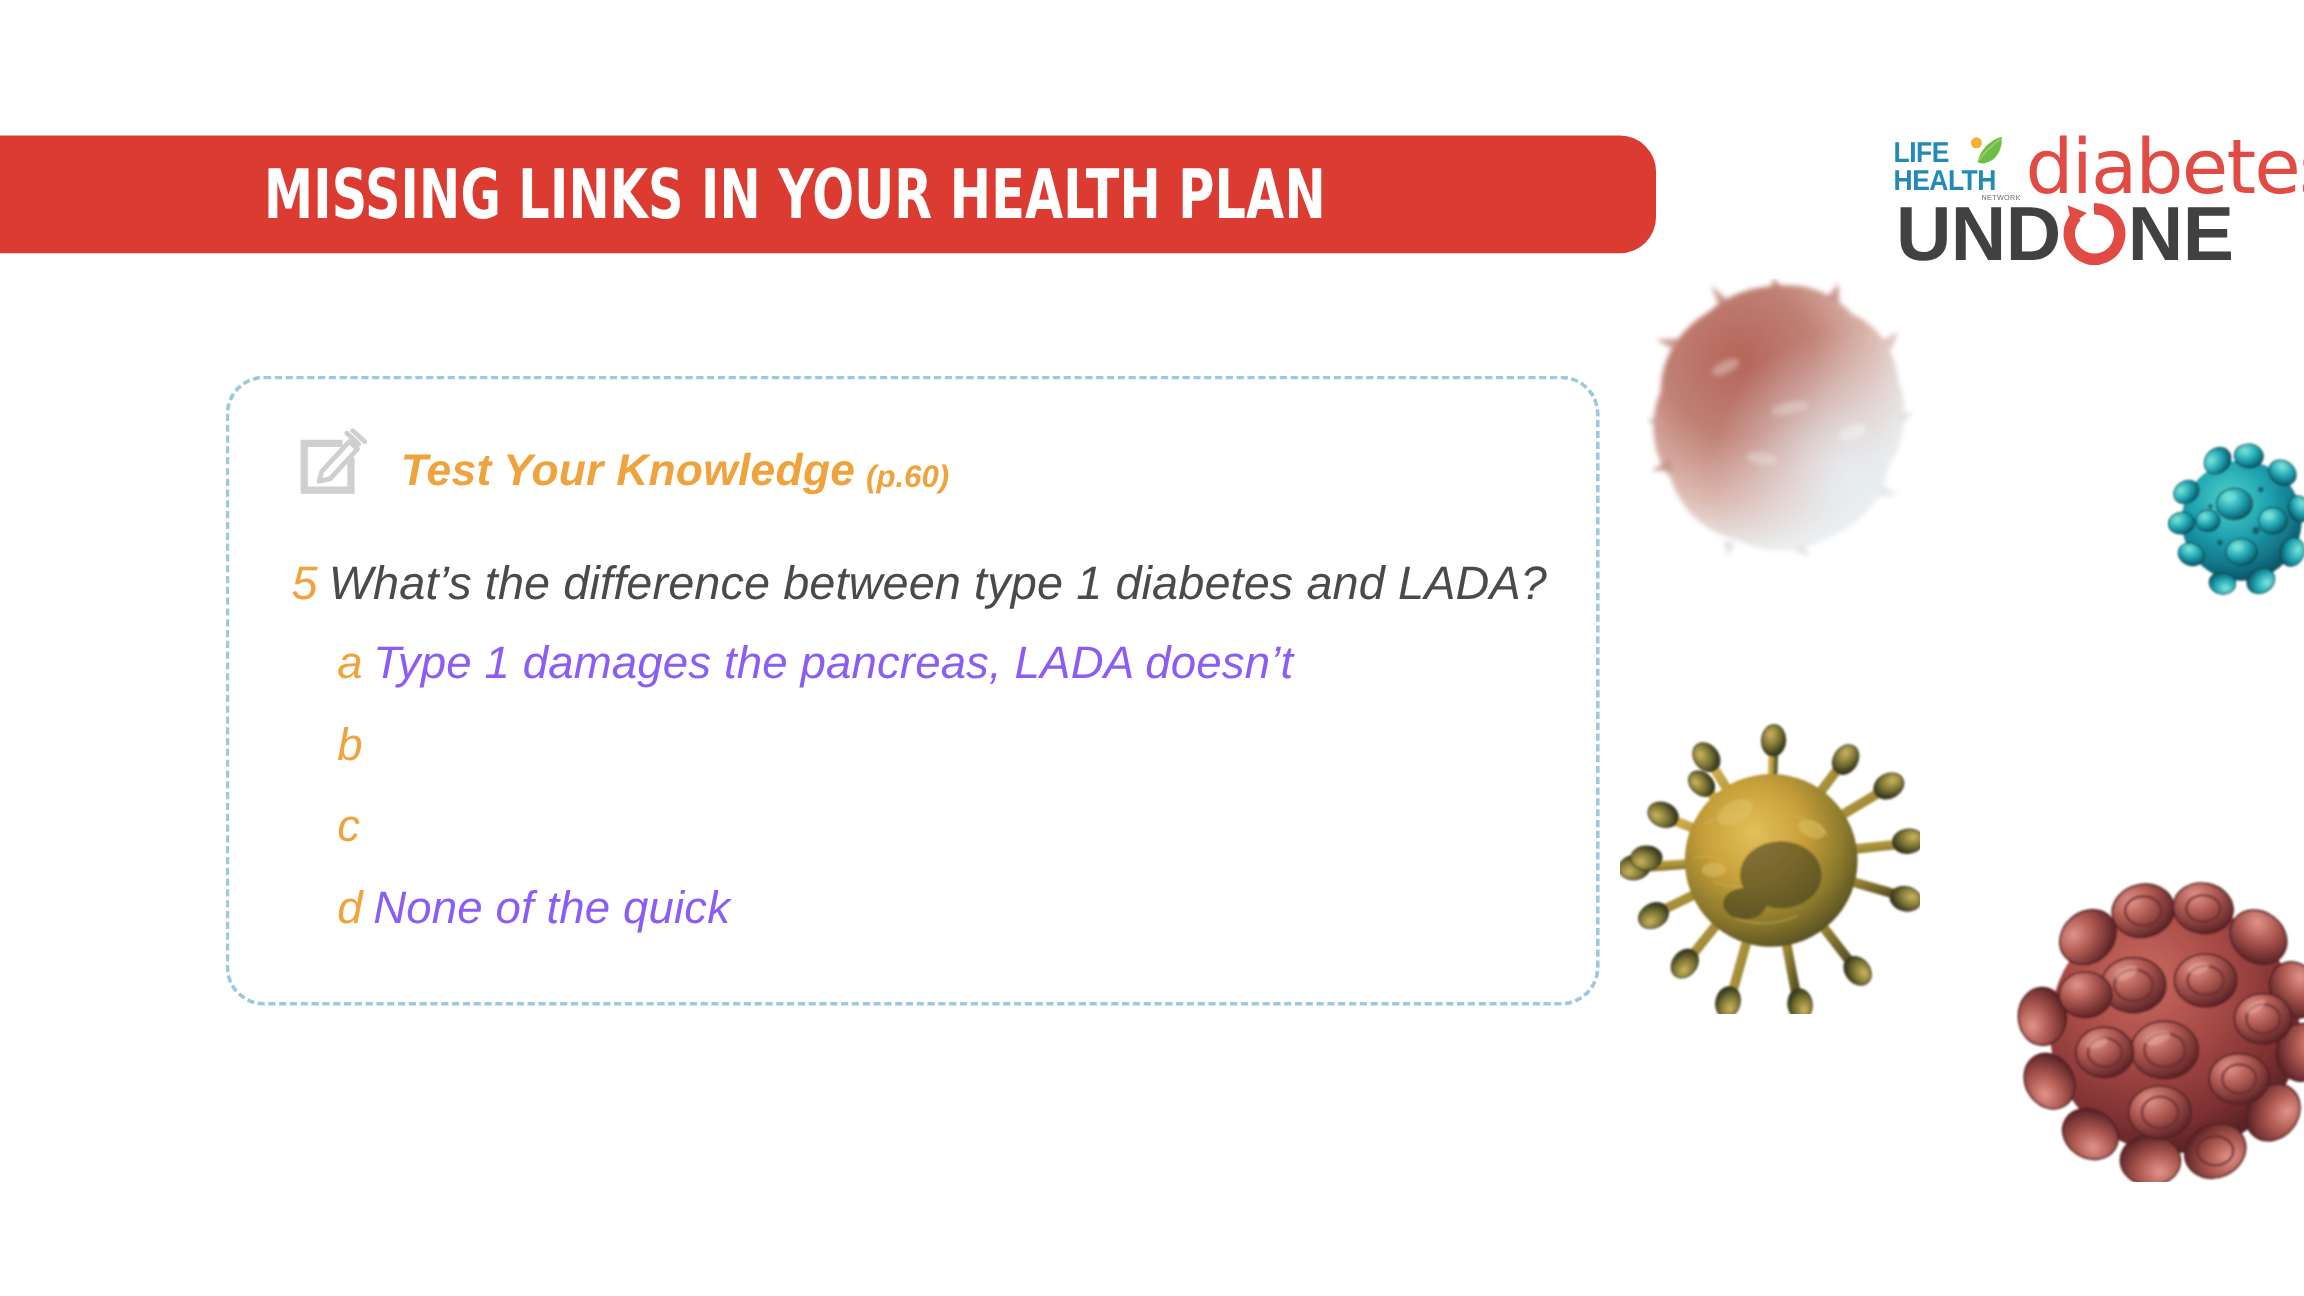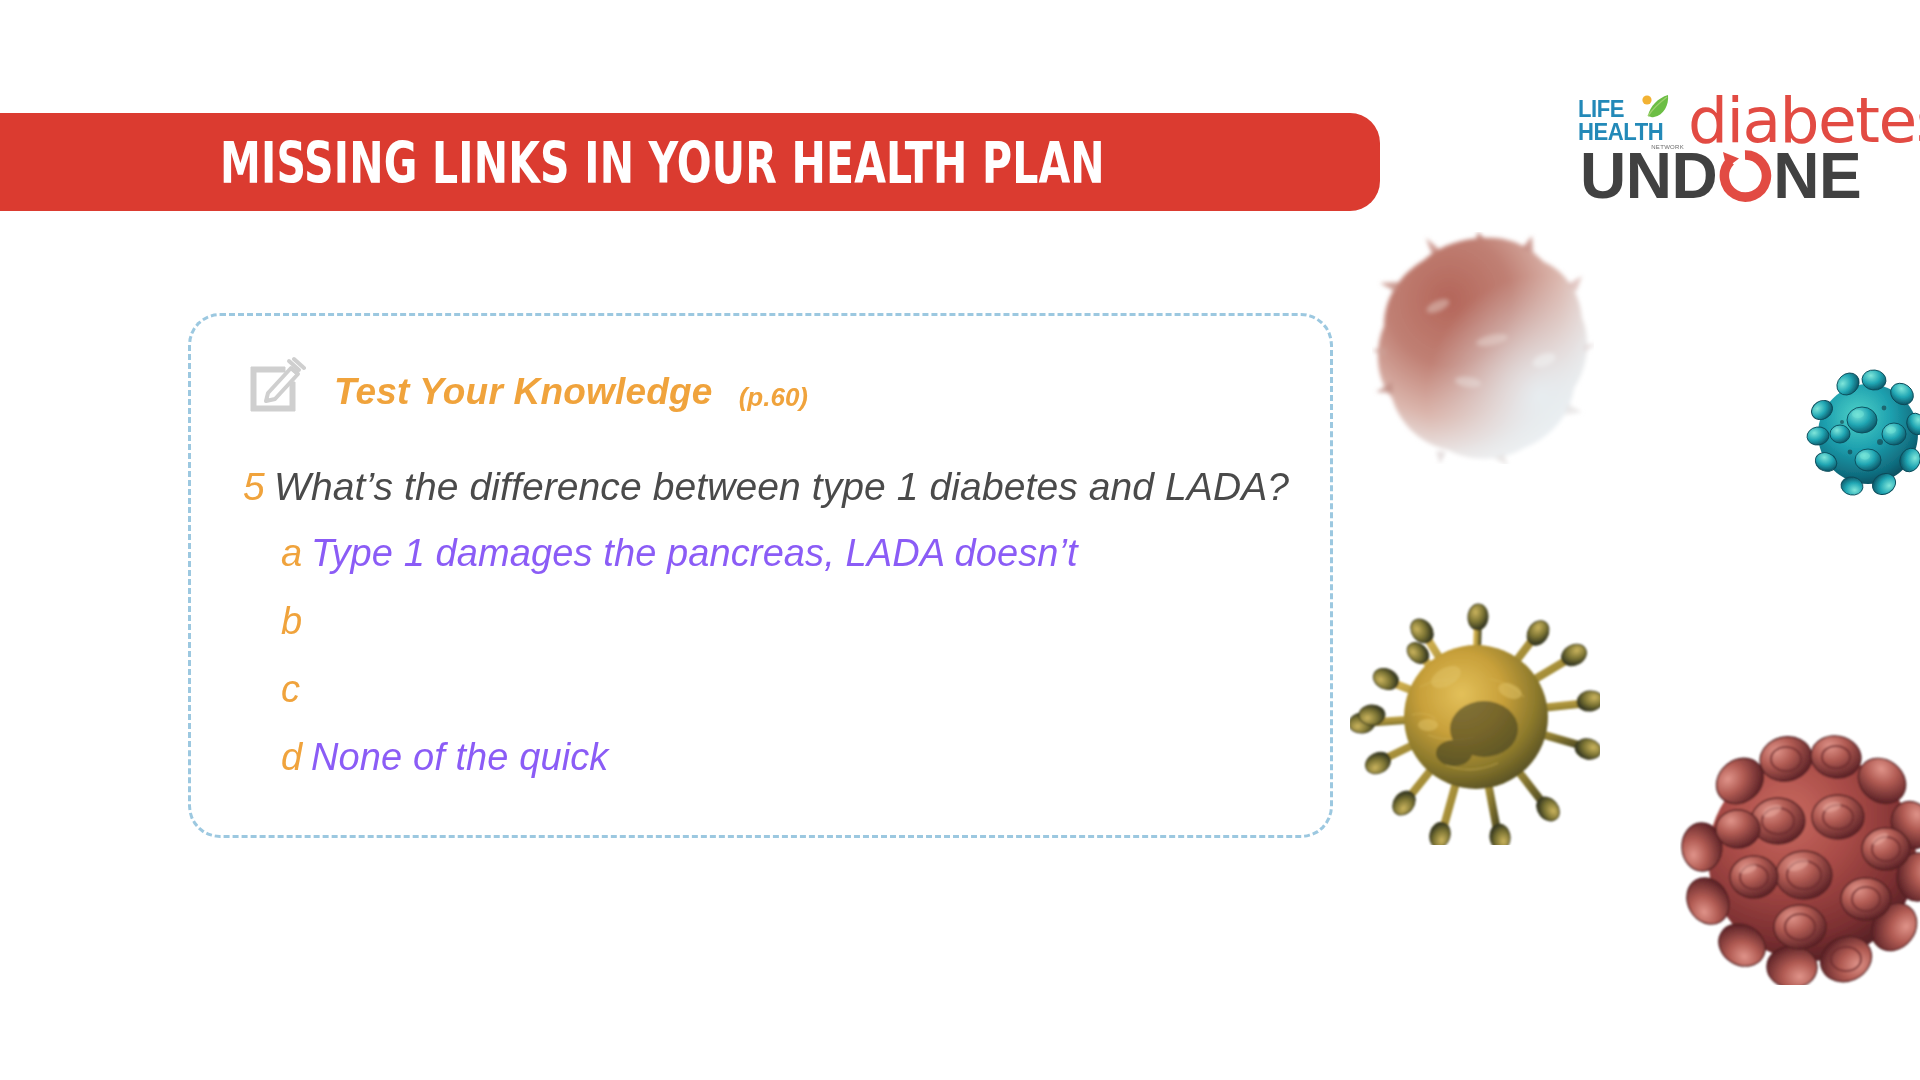--- a/index.html
+++ b/index.html
@@ -35,21 +35,21 @@
     font-weight:700;
     letter-spacing:0.2px;
     transform:scaleX(0.80);
     transform-origin:left center;
     white-space:nowrap;
   }
 
   
   #logo{
     position:absolute;
-    left:1578px; top:93px;
+    left:1578px; top:112px;
     width:320px; height:110px;
   }
   #logo-row1{
     position:absolute; left:0; top:0;
     display:flex; align-items:flex-end;
   }
   #logo-lifehealth{
     position:relative;
     width:108px; height:52px;
     margin-right:2px;
@@ -134,21 +134,21 @@
     font-size:37px;
     letter-spacing:0.2px;
     white-space:nowrap;
   }
   #tyk-page{
     color:#F0A33C;
     font-family:"Liberation Sans Narrow","Liberation Sans", sans-serif;
     font-style:italic;
     font-weight:700;
     font-size:26px;
-    margin-left:26px;
+    margin-left:9px;
     white-space:nowrap;
   }
 
   
   #question-row{
     position:absolute;
     left:243px; top:465px;
     display:flex; align-items:baseline;
   }
   .q-num{

